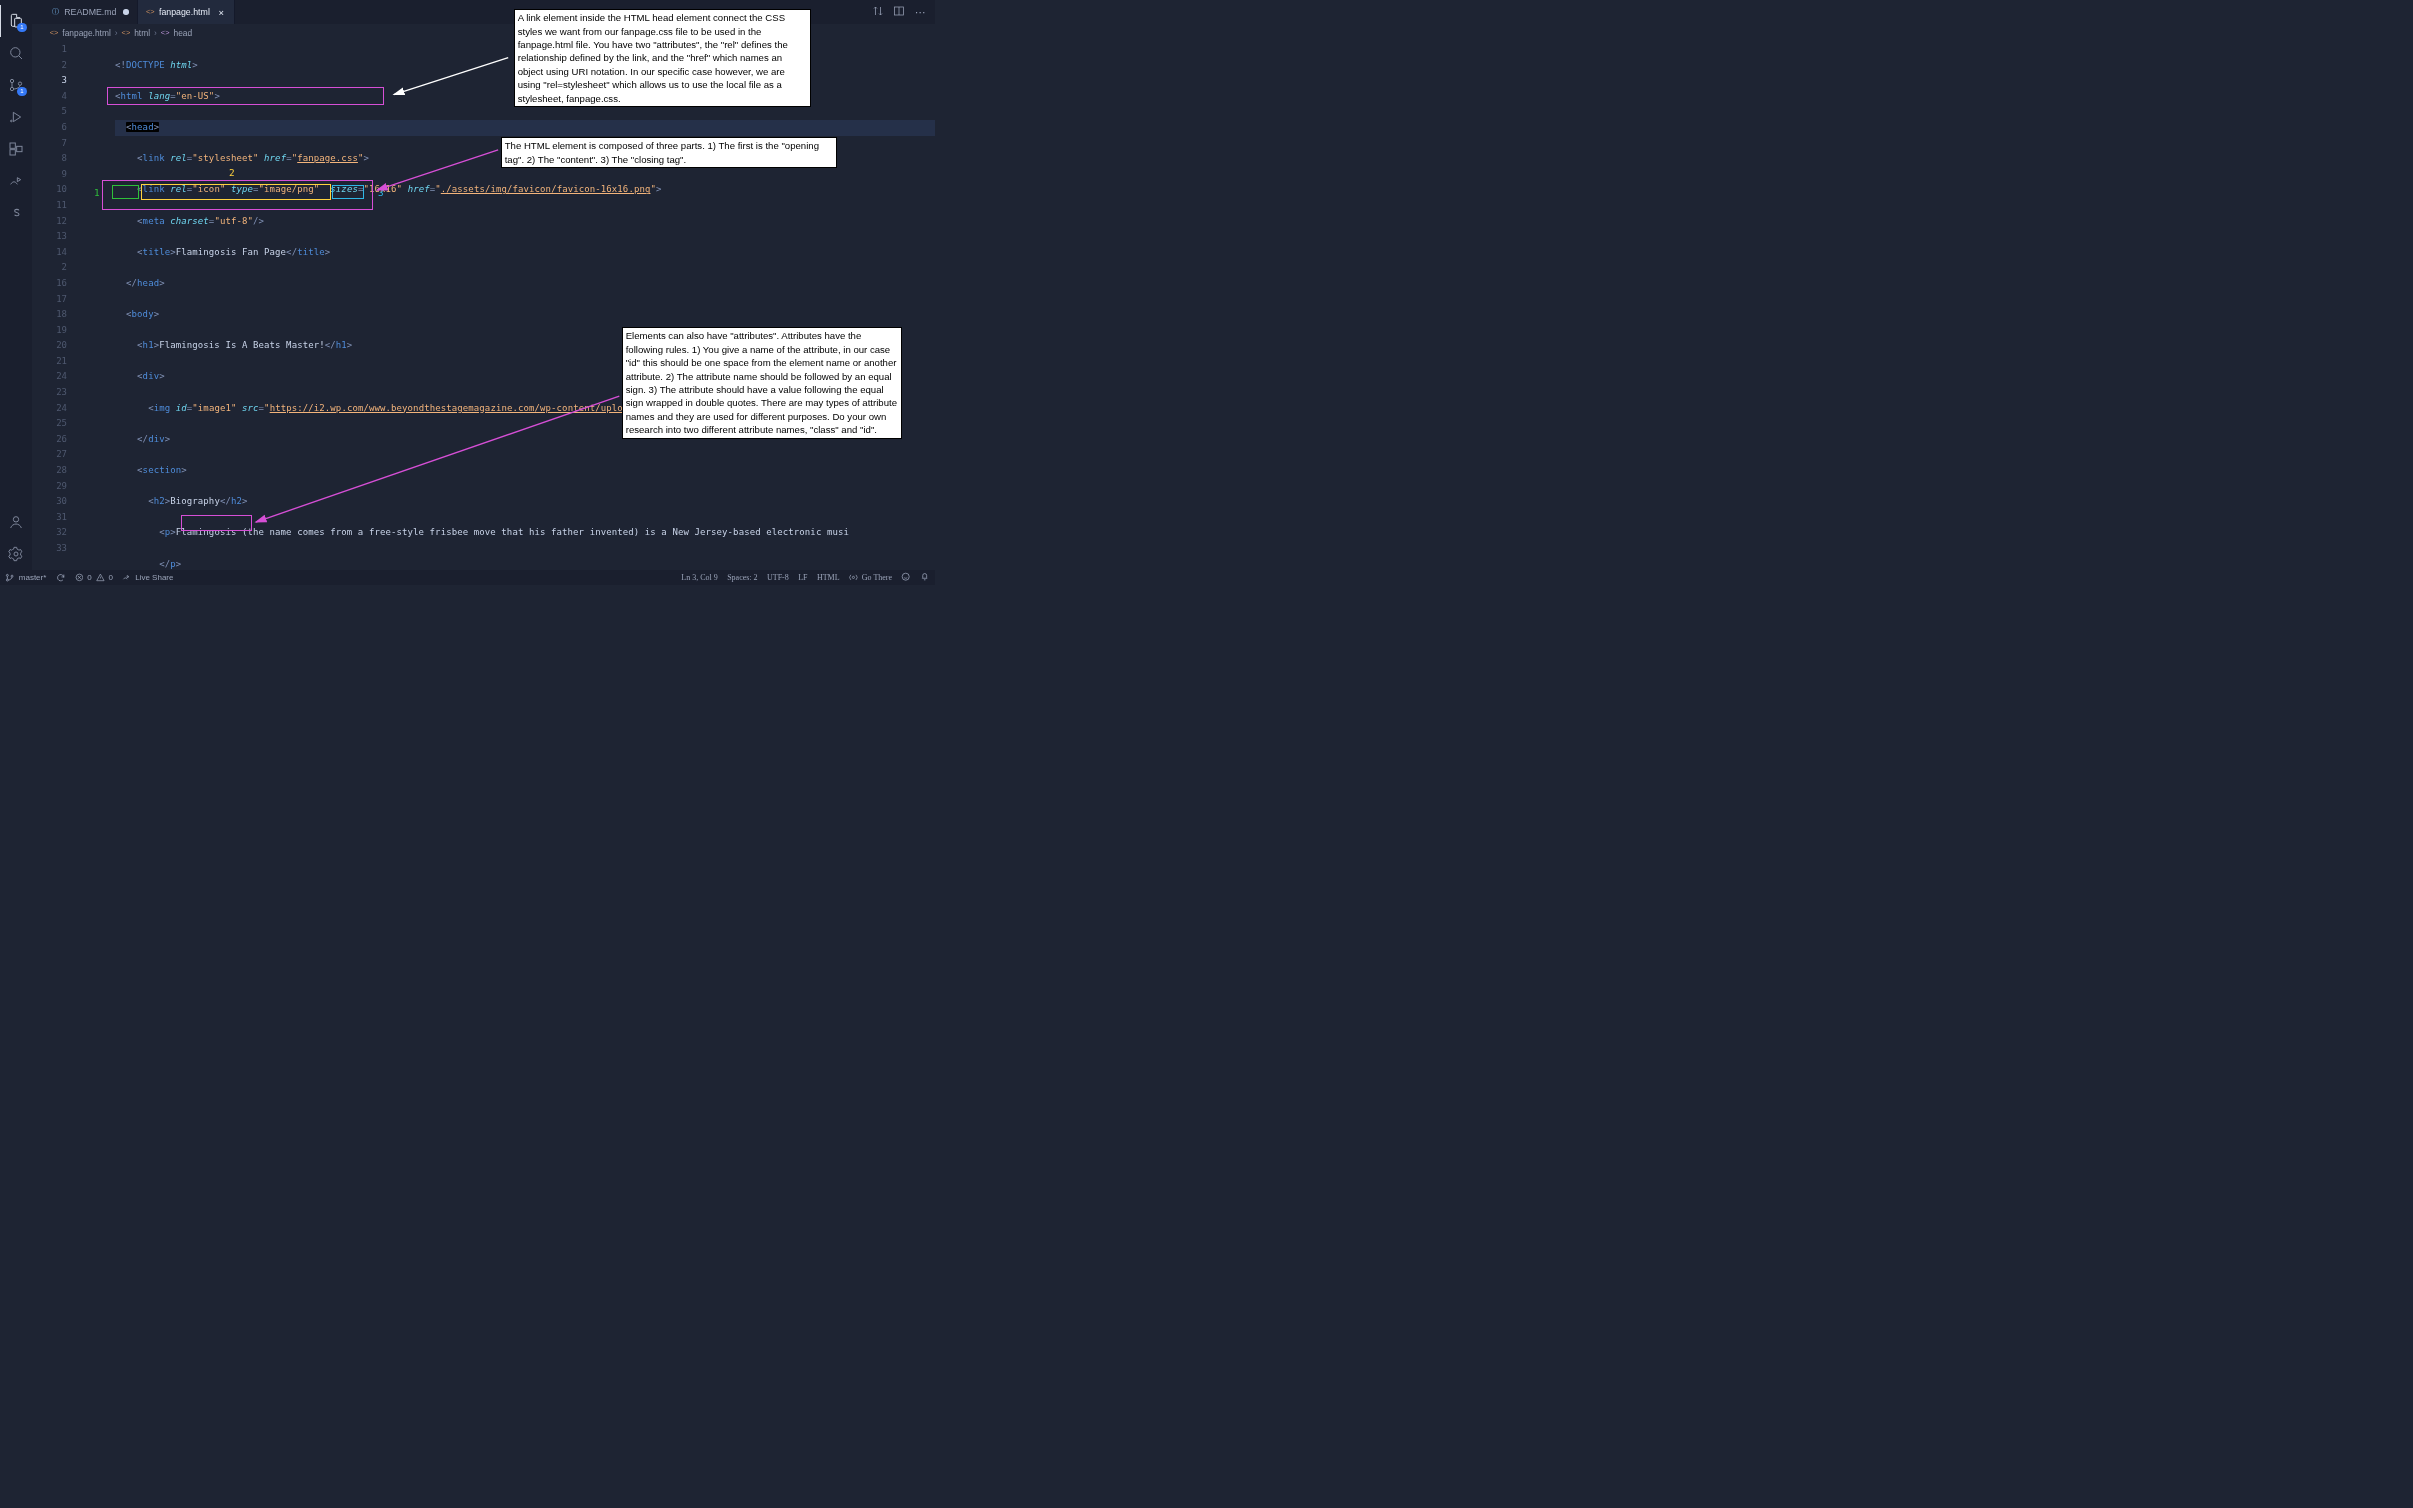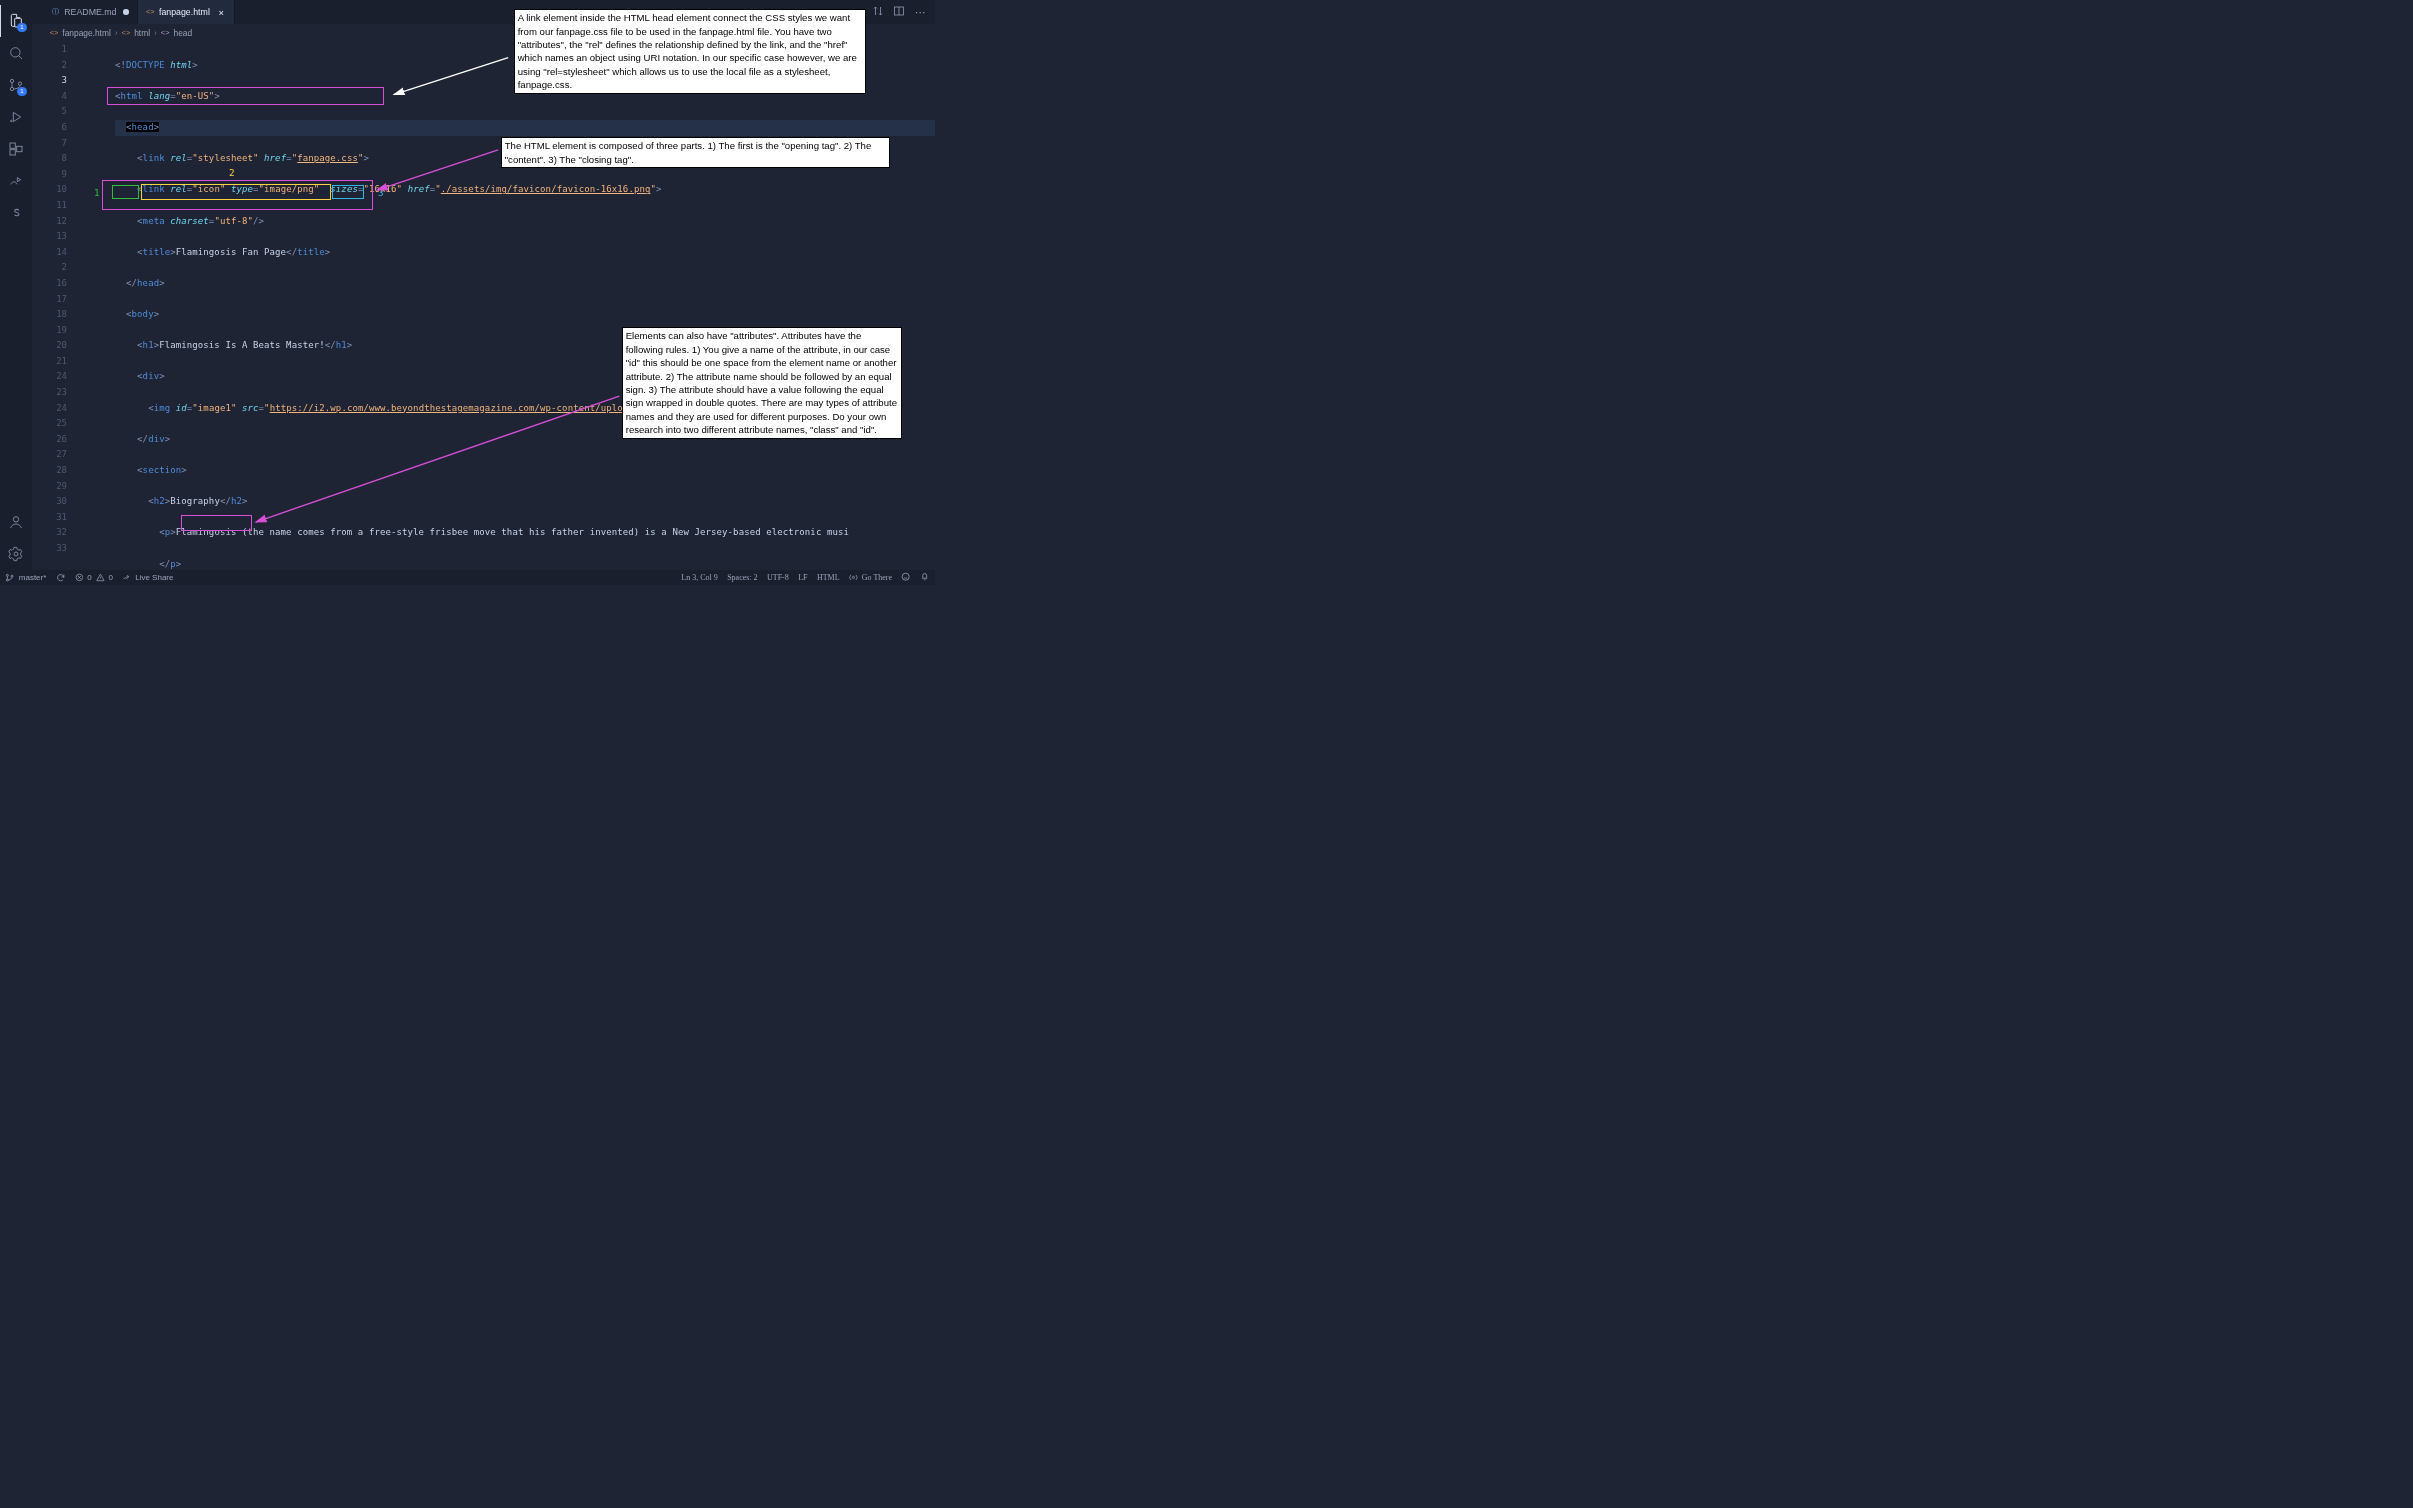--- a/index.html
+++ b/index.html
@@ -286,24 +286,24 @@
 
 
 
 
 
 
 
   </div>
 </div>
 
-<div class="callout" style="left:514px; top:8.8px; width:352px;">
+<div class="callout" style="left:514px; top:8.8px; width:297px;">
   <span>A link element inside the HTML head element connect the CSS styles we want from our fanpage.css file to be used in the fanpage.html file. You have two "attributes", the "rel" defines the relationship defined by the link, and the "href" which names an object using URI notation. In our specific case however, we are using "rel=stylesheet" which allows us to use the local file as a stylesheet, fanpage.css.</span>
 </div>
-<div class="callout" style="left:501px; top:137px; width:389px;">
+<div class="callout" style="left:501px; top:137px; width:336px;">
   <span>The HTML element is composed of three parts. 1) The first is the "opening tag". 2) The "content". 3) The "closing tag".</span>
 </div>
 <div class="callout" style="left:622px; top:327px; width:280px;">
   <span>Elements can also have "attributes". Attributes have the following rules. 1) You give a name of the attribute, in our case "id" this should be one space from the element name or another attribute. 2) The attribute name should be followed by an equal sign. 3) The attribute should have a value following the equal sign wrapped in double quotes. There are may types of attribute names and they are used for different purposes. Do your own research into two different attribute names, "class" and "id".</span>
 </div>
 
 <div class="box" style="left:107px; top:87px; width:277px; height:17.5px; border-color:#d64fd6;"></div>
 
 <div class="box" style="left:102px; top:180px; width:271px; height:30px; border-color:#d64fd6;"></div>
 

